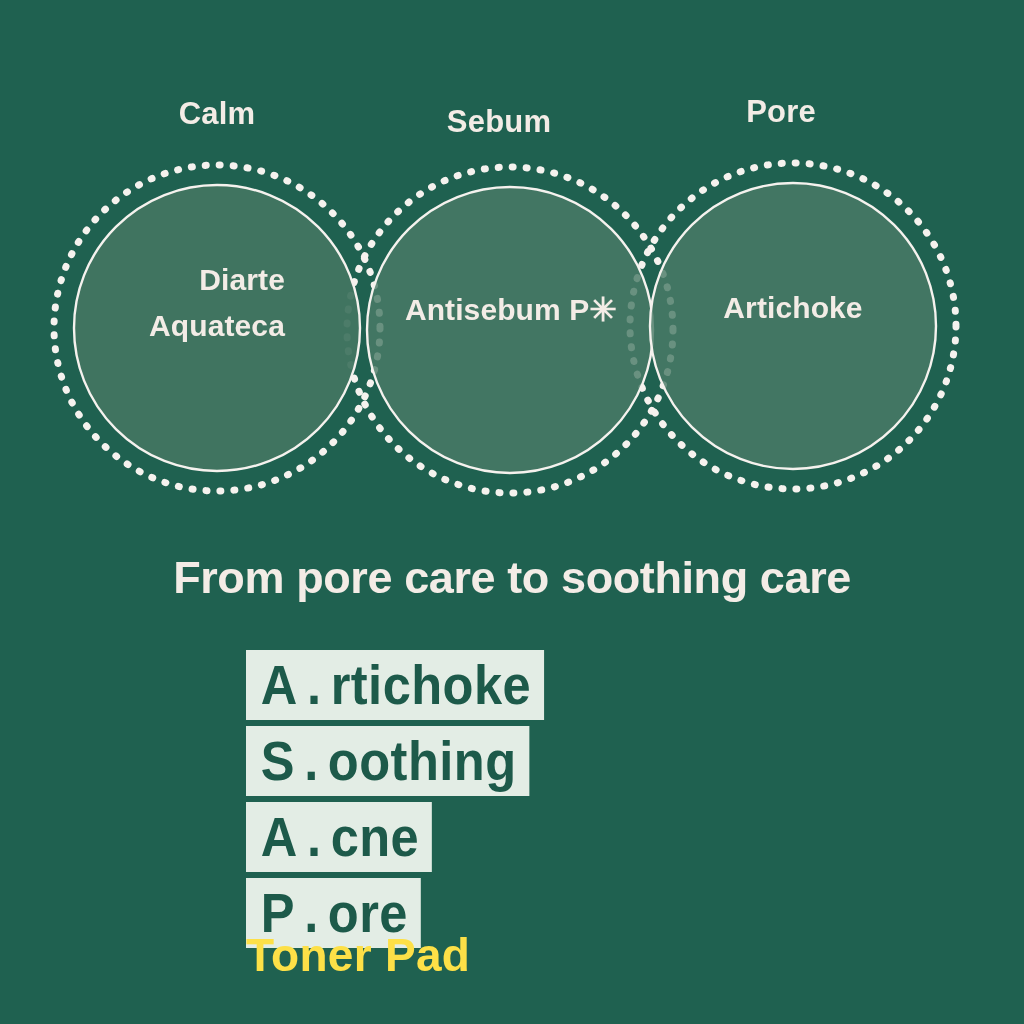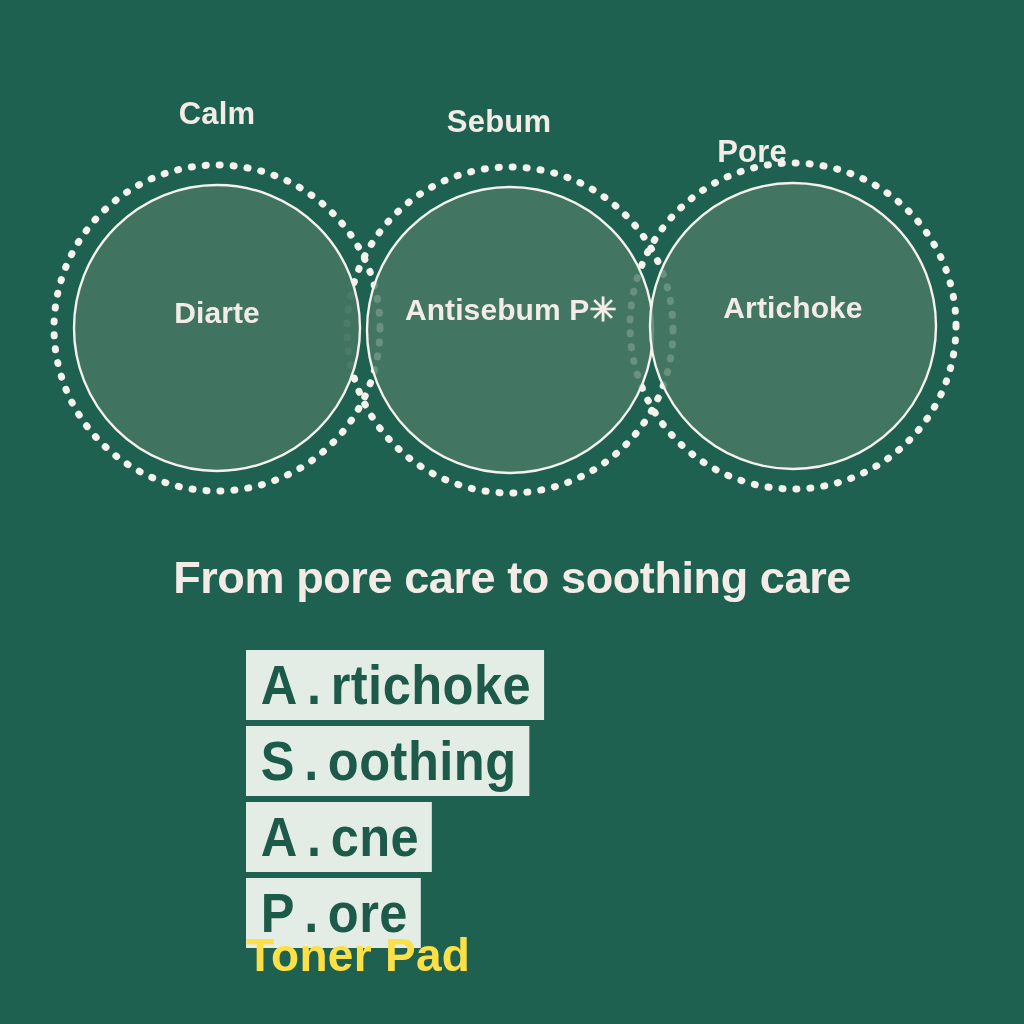--- a/index.html
+++ b/index.html
@@ -158,24 +158,25 @@
 
       <g opacity="1">
         <circle cx="217" cy="328" r="143" fill="#427561" fill-opacity="0.95" stroke="#f5f2ee" stroke-width="2.4"></circle>
         <circle cx="510" cy="330" r="143" fill="#4a7b68" fill-opacity="0.82" stroke="#f5f2ee" stroke-width="2.4"></circle>
         <circle cx="793" cy="326" r="143" fill="#4a7b68" fill-opacity="0.82" stroke="#f5f2ee" stroke-width="2.4"></circle>
       </g>
     </svg>
 
     <div class="circle-label" style="left:217px; top:96px;">Calm</div>
     <div class="circle-label" style="left:499px; top:104px;">Sebum</div>
-    <div class="circle-label" style="left:752px; top:94px;margin-top:40px;">Pore</div>
-
-    <div class="circle-text" style="left:217px; top:313px;text-align:right;">
+    <div class="circle-label" style="left:781px; top:94px;">Pore</div>
+
+    <div class="circle-text" style="left:217px; top:303px;text-align:right;">
       <div>Diarte</div>
+      <div>Aquateca</div>
     </div>
 
     <div class="circle-text" style="left:793px; top:308px;">
       <span>Artichoke</span>
     </div>
 
     <div class="circle-text" style="left:511px; top:310px;">
       <span>Antisebum P</span><span class="star">✳</span>
     </div>
   </div>

